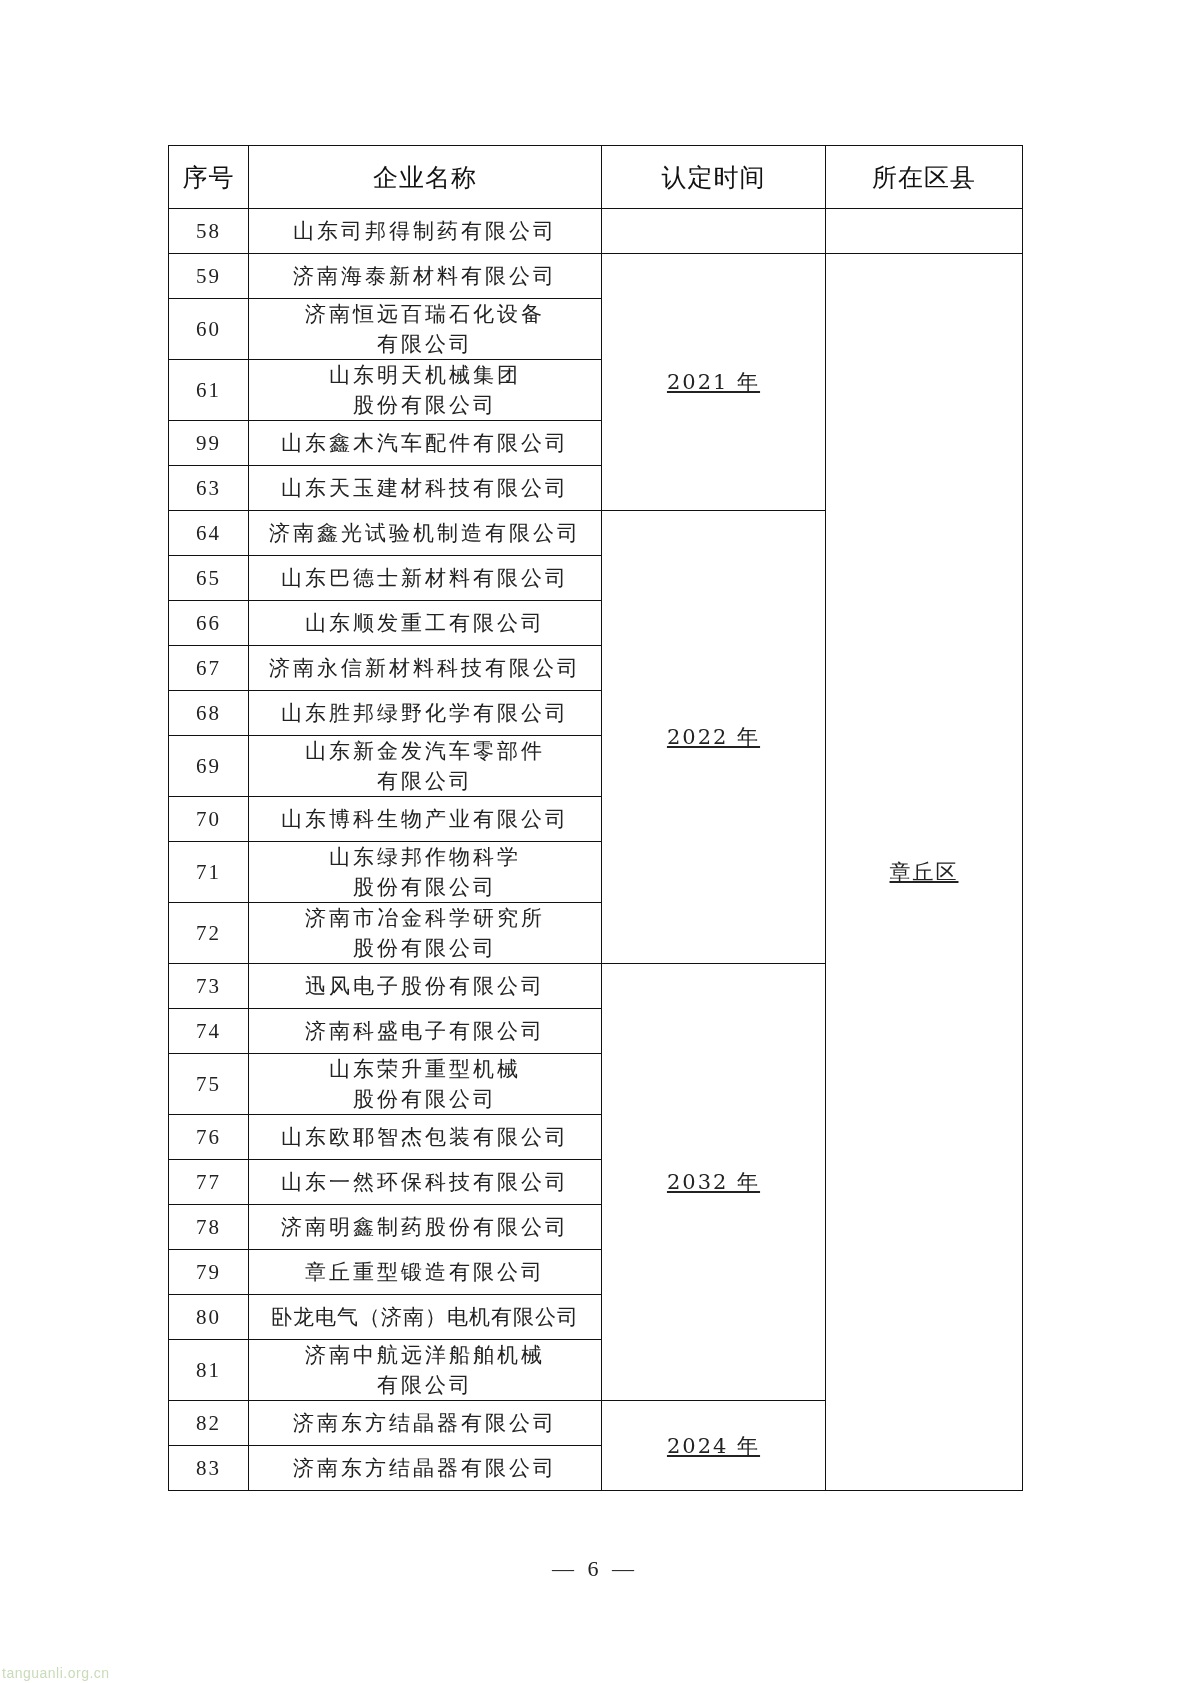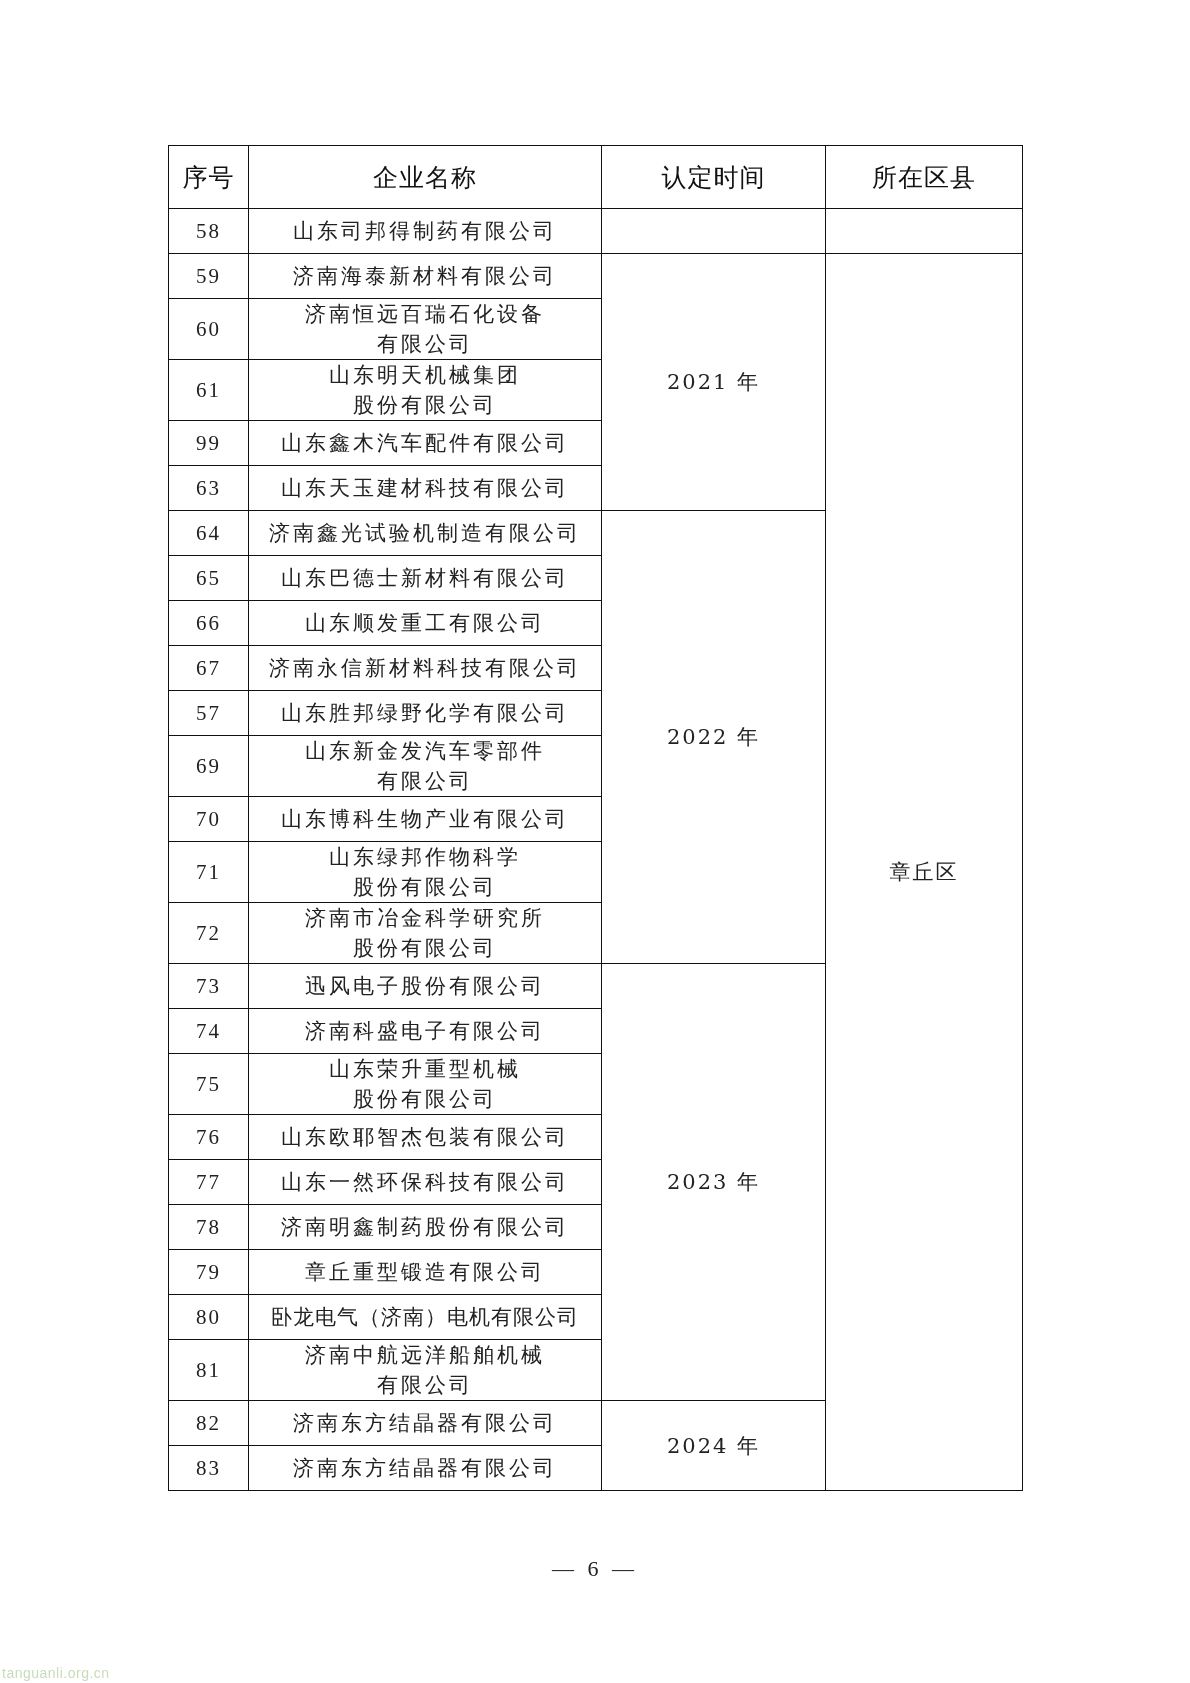--- a/index.html
+++ b/index.html
@@ -12,21 +12,21 @@
                  vertical-align: middle; padding: 0; }
   col.c-idx { width: 80px; } col.c-name { width: 353px; }
   col.c-time { width: 224px; } col.c-dist { width: 197px; }
   th { height: 62px; font-family: "DejaVu Sans", "Liberation Sans", sans-serif;
        font-weight: normal; font-size: 25px; letter-spacing: 1px; color: #111; }
   td { font-size: 21px; letter-spacing: 3px; line-height: 30px; color: #222; }
   td.idx { font-family: "Liberation Serif", serif; font-size: 21px; letter-spacing: 2px; }
   tr.r1 td { height: 44px; }
   tr.r2 td { height: 60px; }
   td.name span { display: block; }
-  td.time, td.dist { font-size: 21px; letter-spacing: 2px; }
+  td.time, td.dist { font-size: 21px; letter-spacing: 2px; text-decoration: underline; }
   .pageno { position: absolute; top: 1556px; left: 0; width: 1190px; text-align: center;
             font-family: "Liberation Serif", serif; font-size: 22px; color: #222; letter-spacing: 4px; }
   .watermark { position: absolute; left: 2px; top: 1665px; font-family: Liberation Sans, sans-serif;
                font-size: 14px; color: #c9dcb9; letter-spacing: 0.5px; }
 </style>
 </head>
 <body>
 
 <div class="page">
   <table class="roster">
@@ -117,21 +117,21 @@
       </tr>
 
       <tr class="r1">
         <td class="idx">67</td>
         <td class="name">
             <span>济南永信新材料科技有限公司</span>
           </td>
       </tr>
 
       <tr class="r1">
-        <td class="idx">57</td>
+        <td class="idx">68</td>
         <td class="name">
             <span>山东胜邦绿野化学有限公司</span>
           </td>
       </tr>
 
       <tr class="r2">
         <td class="idx">69</td>
         <td class="name">
             <span>山东新金发汽车零部件</span>
             <span>有限公司</span>
@@ -159,21 +159,21 @@
             <span>济南市冶金科学研究所</span>
             <span>股份有限公司</span>
           </td>
       </tr>
 
       <tr class="r1">
         <td class="idx">73</td>
         <td class="name">
             <span>迅风电子股份有限公司</span>
           </td>
-        <td class="time" rowspan="9">2023 年</td>
+        <td class="time" rowspan="9">2032 年</td>
       </tr>
 
       <tr class="r1">
         <td class="idx">74</td>
         <td class="name">
             <span>济南科盛电子有限公司</span>
           </td>
       </tr>
 
       <tr class="r2">

